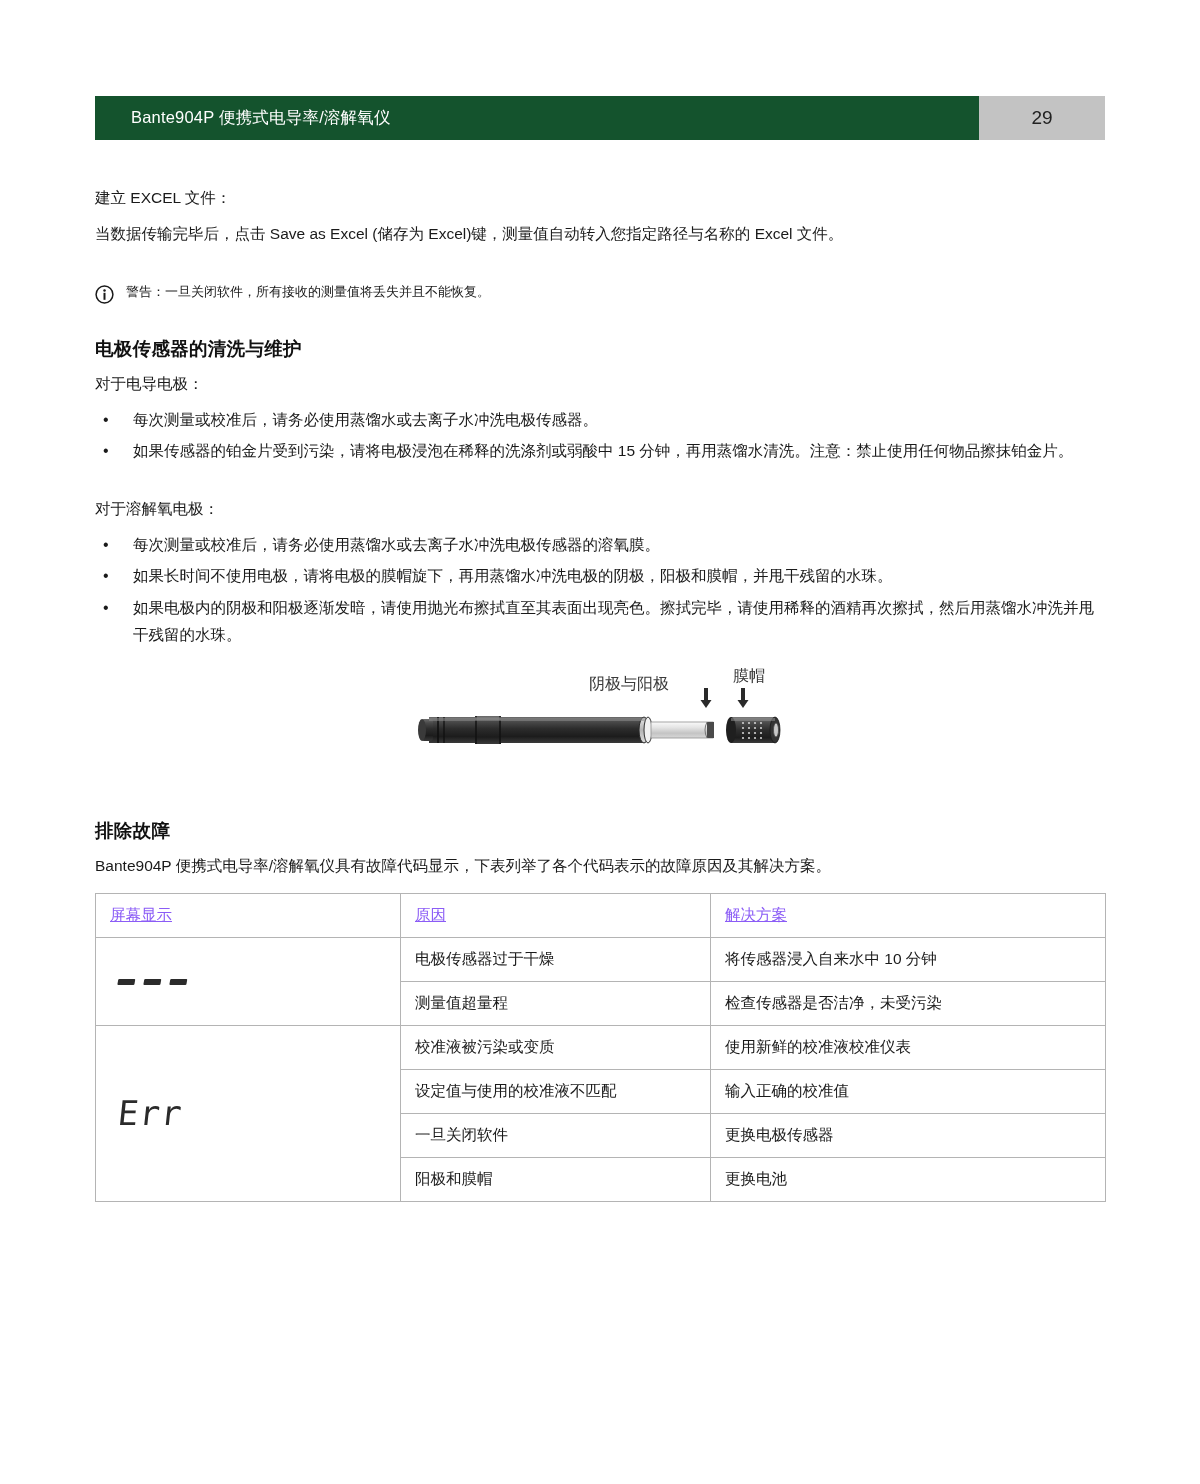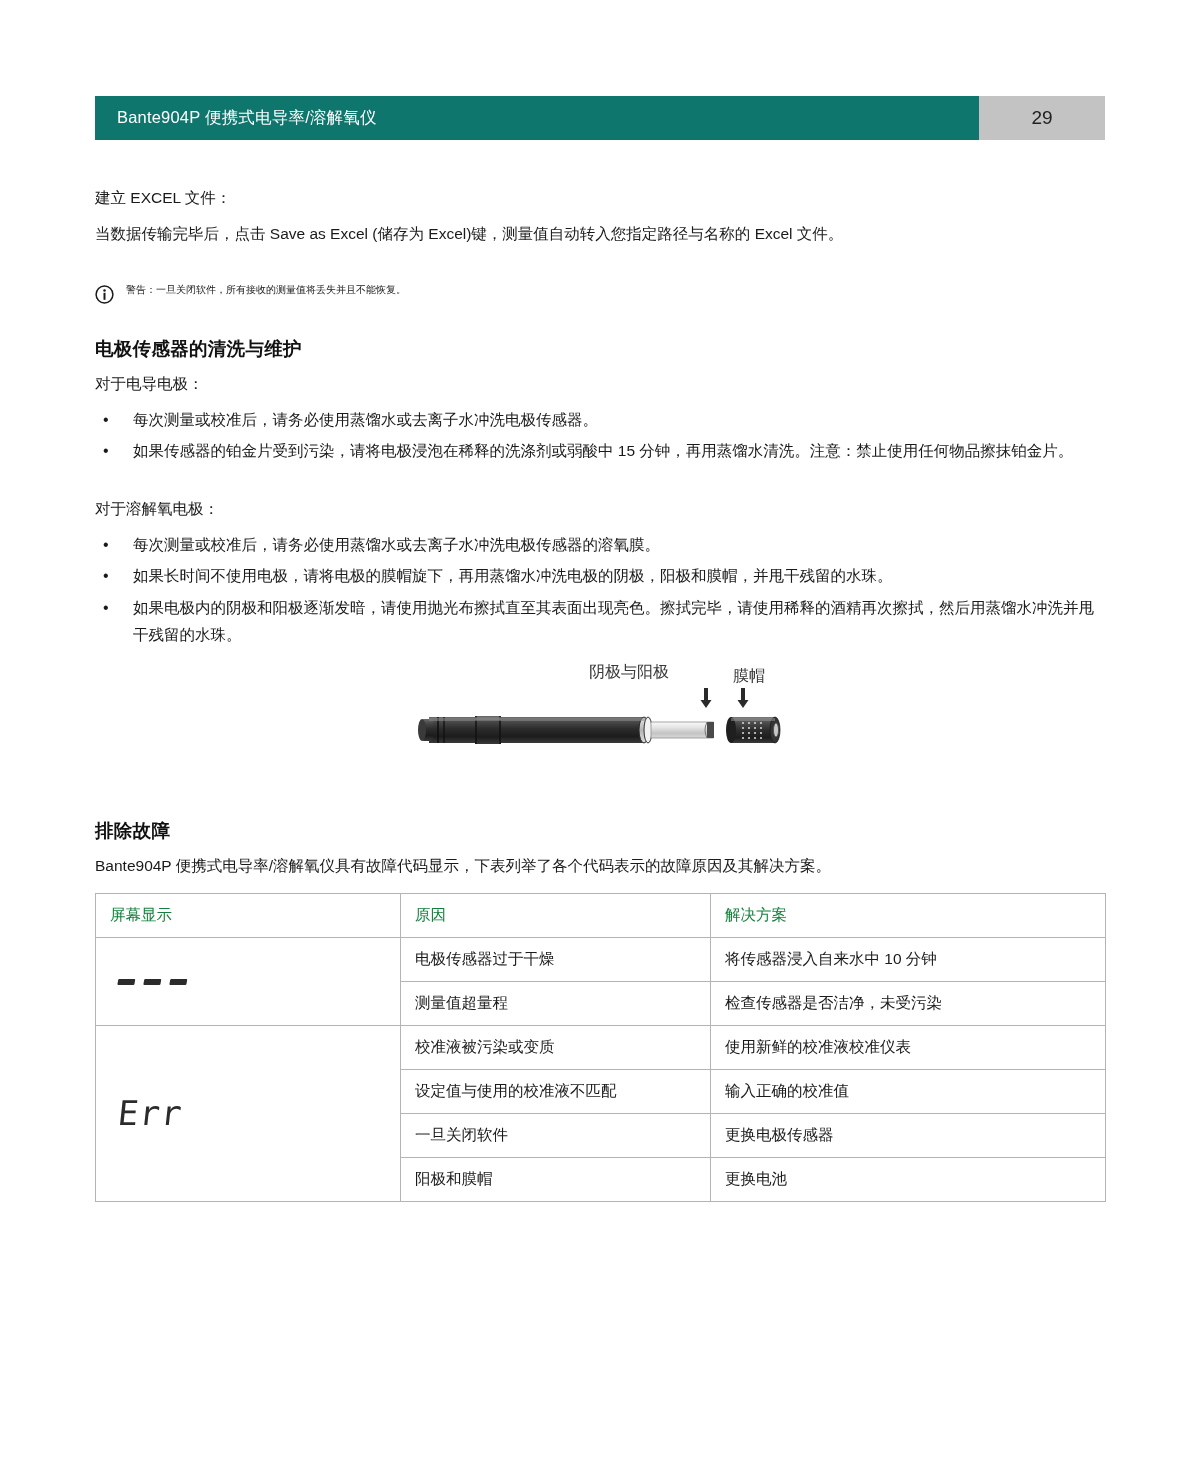--- a/index.html
+++ b/index.html
@@ -28,24 +28,24 @@
     position: absolute;
     left: 95px;
     top: 96px;
     width: 1010px;
     height: 44px;
     display: flex;
     align-items: stretch;
   }
   .header-black {
     flex: 1 1 auto;
-    background: #0f766e;
+    background: #14532d;
     display: flex;
     align-items: center;
-    padding-left: 22px;
+    padding-left: 36px;
     box-sizing: border-box;
   }
   .header-title {
     color: #ffffff;
     font-size: 16.5px;
     letter-spacing: 0.2px;
     font-weight: 400;
     white-space: nowrap;
   }
   .header-page {
@@ -81,21 +81,21 @@
     margin: 0 0 6px 0;
   }
   .info-icon {
     flex: 0 0 auto;
     width: 19px;
     height: 19px;
     margin-top: 3px;
     margin-right: 12px;
   }
   .note-text {
-    font-size: 10px;
+    font-size: 13px;
     line-height: 1.6;
   }
 
   h2.section-title {
     font-size: 18.5px;
     font-weight: bold;
     margin: 0 0 10px 0;
     letter-spacing: 0.3px;
     color: #111;
   }
@@ -127,21 +127,21 @@
     width: 1010px;
     height: 120px;
     margin-top: 10px;
   }
   .fig-label {
     position: absolute;
     font-size: 16px;
     color: #3a3a3a;
     white-space: nowrap;
   }
-  .fig-label-cathode { left: 494px; top: 4px; }
+  .fig-label-cathode { left: 494px; top: 16px; }
   .fig-label-cap { left: 638px; top: 8px; }
   .fig-arrow {
     position: absolute;
     width: 14px;
     height: 22px;
   }
   .fig-arrow-1 { left: 604px; top: 30px; }
   .fig-arrow-2 { left: 641px; top: 30px; }
   .electrode-svg {
     position: absolute;
@@ -160,21 +160,22 @@
     border: 1px solid #b4b4b4;
     padding: 11px 14px;
     font-size: 15.5px;
     text-align: left;
     font-weight: normal;
     vertical-align: middle;
     color: #1a1a1a;
     height: 18px;
   }
   table.trouble th {
-    color: #15803d;
+    color: #8b5cf6;
+    text-decoration: underline;
   }
   .col-display { width: 305px; }
   .col-cause { width: 310px; }
   .col-solution { width: 395px; }
 
   .display-cell {
     text-align: left;
     padding-left: 22px !important;
   }
   .lcd {

